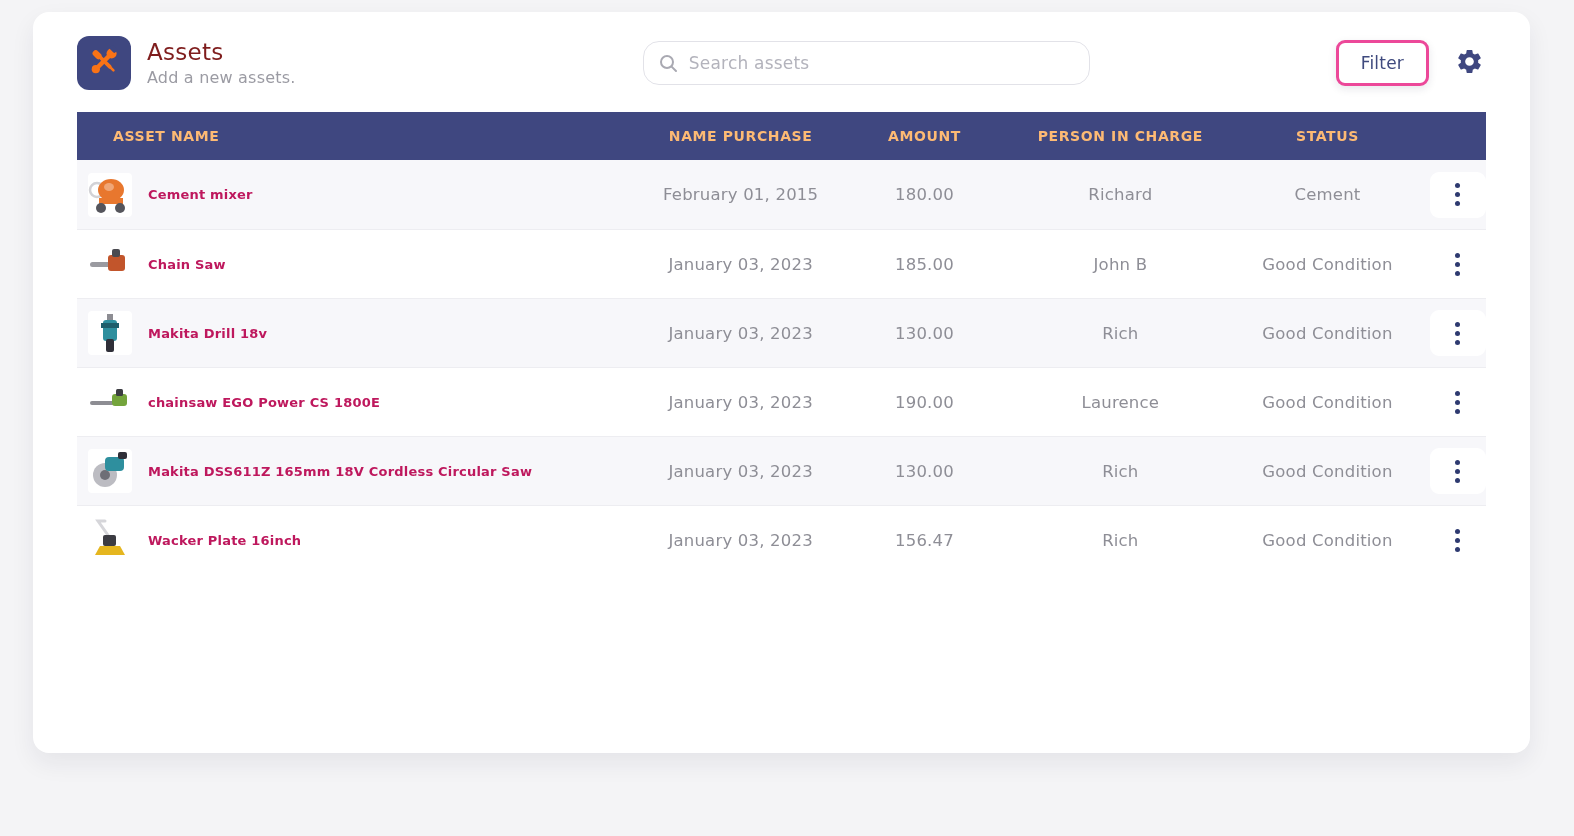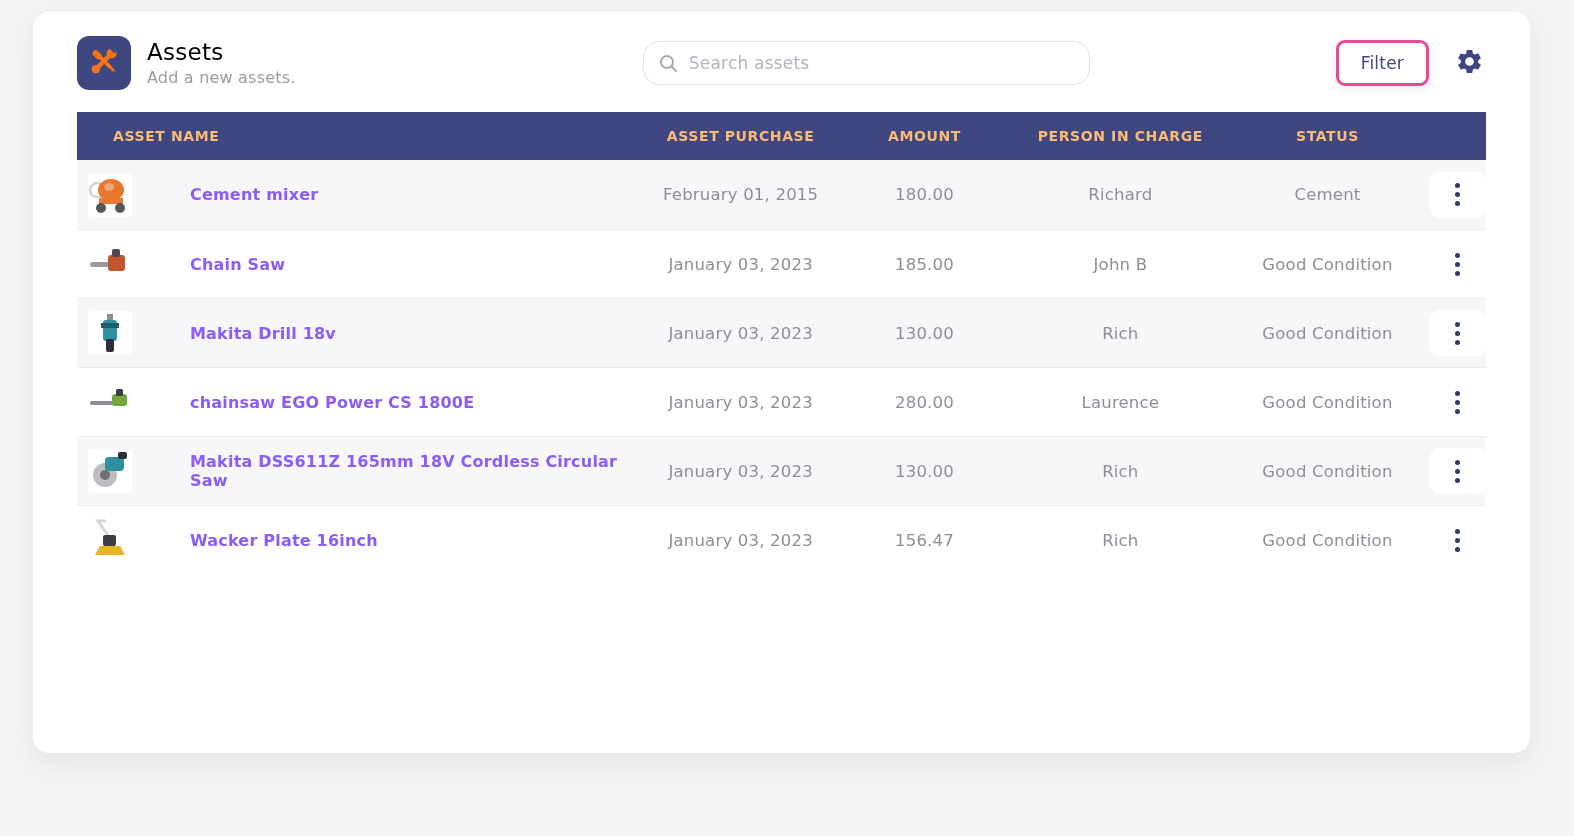--- a/index.html
+++ b/index.html
@@ -27,21 +27,21 @@
   .app-logo {
     width: 54px; height: 54px;
     background: #3f4780;
     border-radius: 12px;
     display: flex; align-items: center; justify-content: center;
     flex: none;
   }
   .title-block { margin-left: 16px; flex: none; width: 250px; }
   .page-title {
     font-size: 23px;
-    color: #000000;
+    color: #7f1d1d;
     font-weight: 500;
     letter-spacing: 0.3px;
   }
   .page-subtitle {
     font-size: 16px;
     color: #9b9ba3;
     margin-top: 3px;
     letter-spacing: 0.2px;
   }
   .search-wrap {
@@ -106,21 +106,21 @@
   .cell { text-align: center; font-size: 16.5px; color: #8e8e96; letter-spacing: 0.2px; }
   .cell.asset {
     display: flex; align-items: center; text-align: left;
     padding-left: 11px; gap: 16px;
   }
   .asset-thumb {
     width: 44px; height: 44px; flex: none;
     background: #ffffff; border-radius: 4px;
     display: flex; align-items: center; justify-content: center;
   }
-  .asset-name { font-size: 16px; font-weight: 600; color: #8b5cf6; letter-spacing: 0.2px; margin-left: 42px; }
+  .asset-name { font-size: 13px; font-weight: 600; color: #be185d; letter-spacing: 0.2px; }
   .cell.actions { display: flex; justify-content: center; }
   .kebab-btn {
     width: 62px; height: 46px;
     background: #ffffff;
     border: none; border-radius: 9px;
     display: flex; flex-direction: column;
     align-items: center; justify-content: center;
     gap: 4px; cursor: pointer;
   }
   .kebab-btn .dot {
@@ -169,21 +169,21 @@
         <svg width="29" height="29" viewBox="0 0 24 24" fill="#3f4780">
           <path fill-rule="evenodd" d="M19.14 12.94c.04-.3.06-.61.06-.94 0-.32-.02-.64-.07-.94l2.03-1.58c.18-.14.23-.41.12-.61l-1.92-3.32c-.12-.22-.37-.29-.59-.22l-2.39.96c-.5-.38-1.03-.7-1.62-.94l-.36-2.54c-.04-.24-.24-.41-.48-.41h-3.84c-.24 0-.43.17-.47.41l-.36 2.54c-.59.24-1.13.57-1.62.94l-2.39-.96c-.22-.08-.47 0-.59.22L2.74 8.87c-.12.21-.08.47.12.61l2.03 1.58c-.05.3-.09.63-.09.94s.02.64.07.94l-2.03 1.58c-.18.14-.23.41-.12.61l1.92 3.32c.12.22.37.29.59.22l2.39-.96c.5.38 1.03.7 1.62.94l.36 2.54c.05.24.24.41.48.41h3.84c.24 0 .44-.17.47-.41l.36-2.54c.59-.24 1.13-.56 1.62-.94l2.39.96c.22.08.47 0 .59-.22l1.92-3.32c.12-.22.07-.47-.12-.61l-2.01-1.58zM12 15.6c-1.98 0-3.6-1.62-3.6-3.6s1.62-3.6 3.6-3.6 3.6 1.62 3.6 3.6-1.62 3.6-3.6 3.6z"></path>
         </svg>
       </span>
     </button>
   </div>
 
   <div class="table">
     <div class="tr thead">
       <div class="th first">ASSET NAME</div>
-      <div class="th">ASSET PURCHASE</div>
+      <div class="th">NAME PURCHASE</div>
       <div class="th">AMOUNT</div>
       <div class="th">PERSON IN CHARGE</div>
       <div class="th">STATUS</div>
       <div class="th"></div>
     </div>
     <div id="table-body">
   <div class="tr row striped">
     <div class="cell asset">
       <span class="asset-thumb">
               <svg width="44" height="44" viewBox="0 0 44 44">
@@ -264,21 +264,21 @@
       <span class="asset-thumb">
               <svg width="44" height="44" viewBox="0 0 44 44">
     <rect x="2" y="21" width="24" height="4" rx="2" fill="#8d8d93"></rect>
     <rect x="24" y="14" width="15" height="12" rx="3" fill="#74a43c"></rect>
     <rect x="28" y="9" width="7" height="7" rx="1.5" fill="#3c3c42"></rect>
               </svg>
             </span>
       <span class="asset-name">chainsaw EGO Power CS 1800E</span>
     </div>
     <div class="cell">January 03, 2023</div>
-    <div class="cell">280.00</div>
+    <div class="cell">190.00</div>
     <div class="cell">Laurence</div>
     <div class="cell">Good Condition</div>
     <div class="cell actions">
       <button class="kebab-btn">
         <span class="dot"></span>
         <span class="dot"></span>
         <span class="dot"></span>
       </button>
     </div>
   </div>

